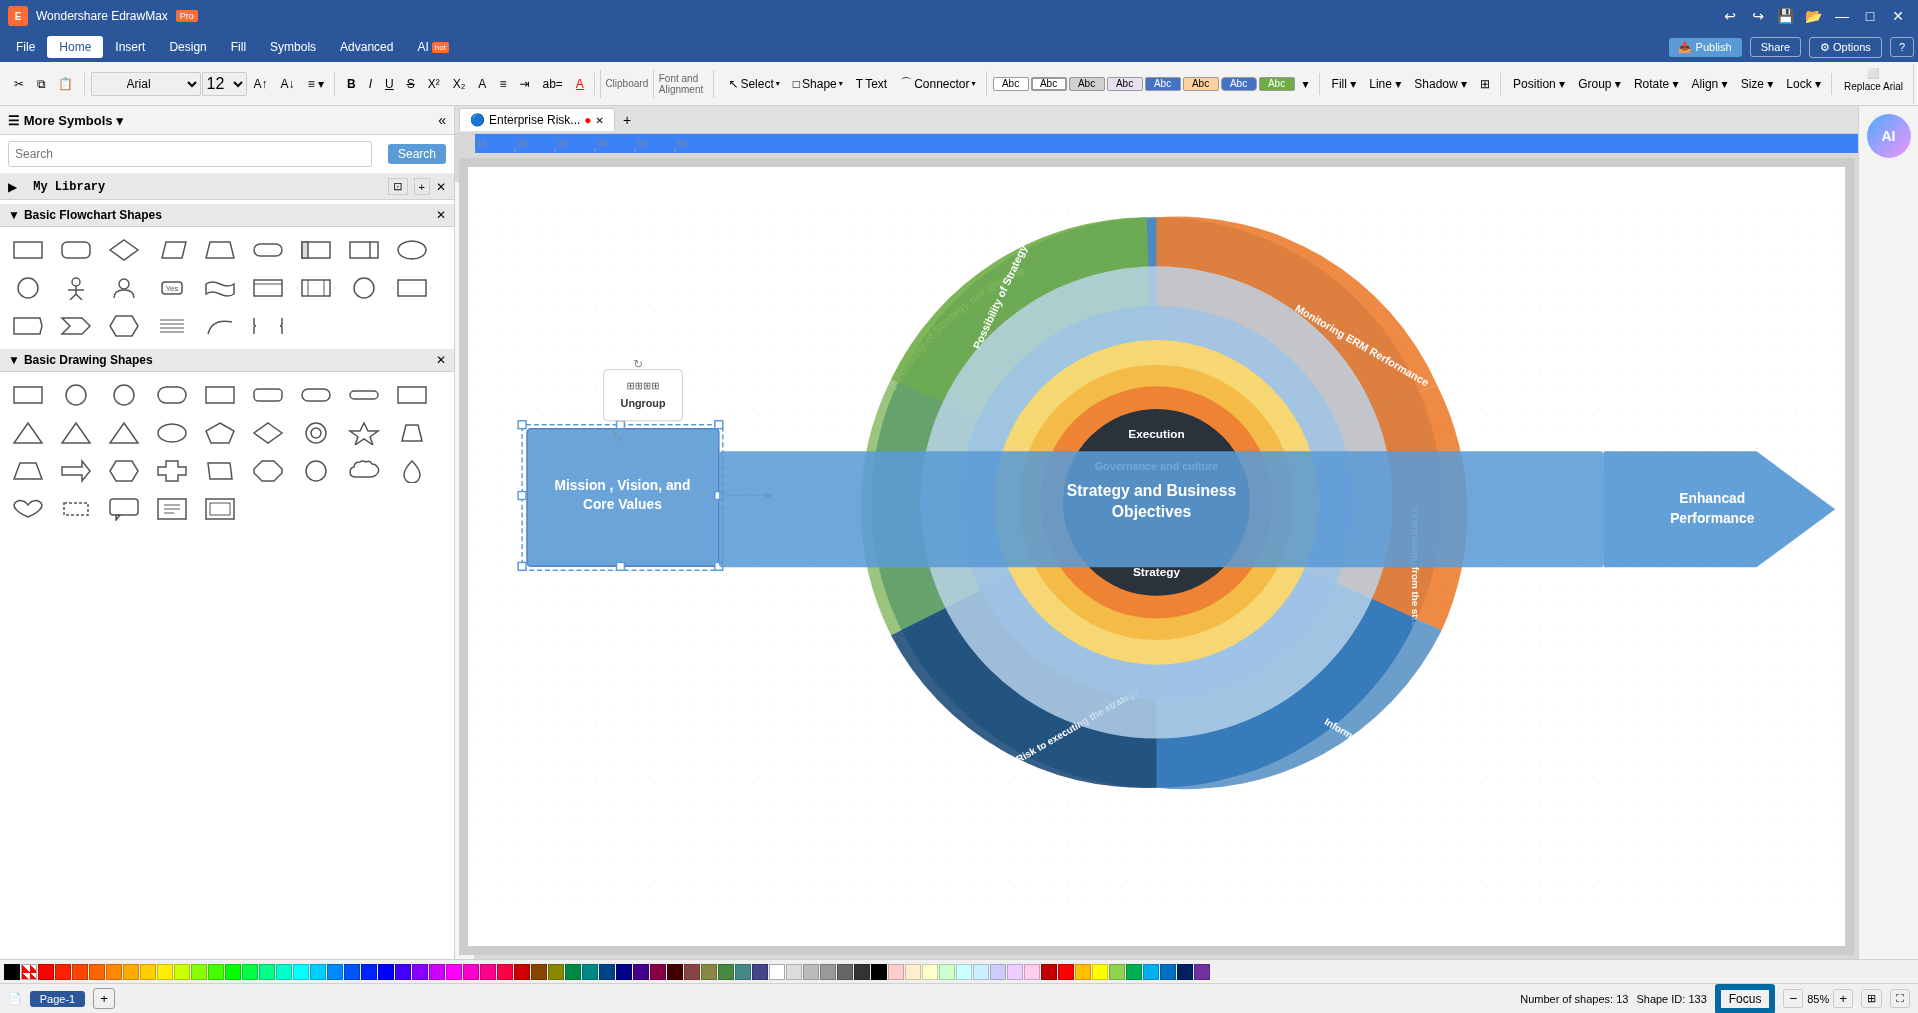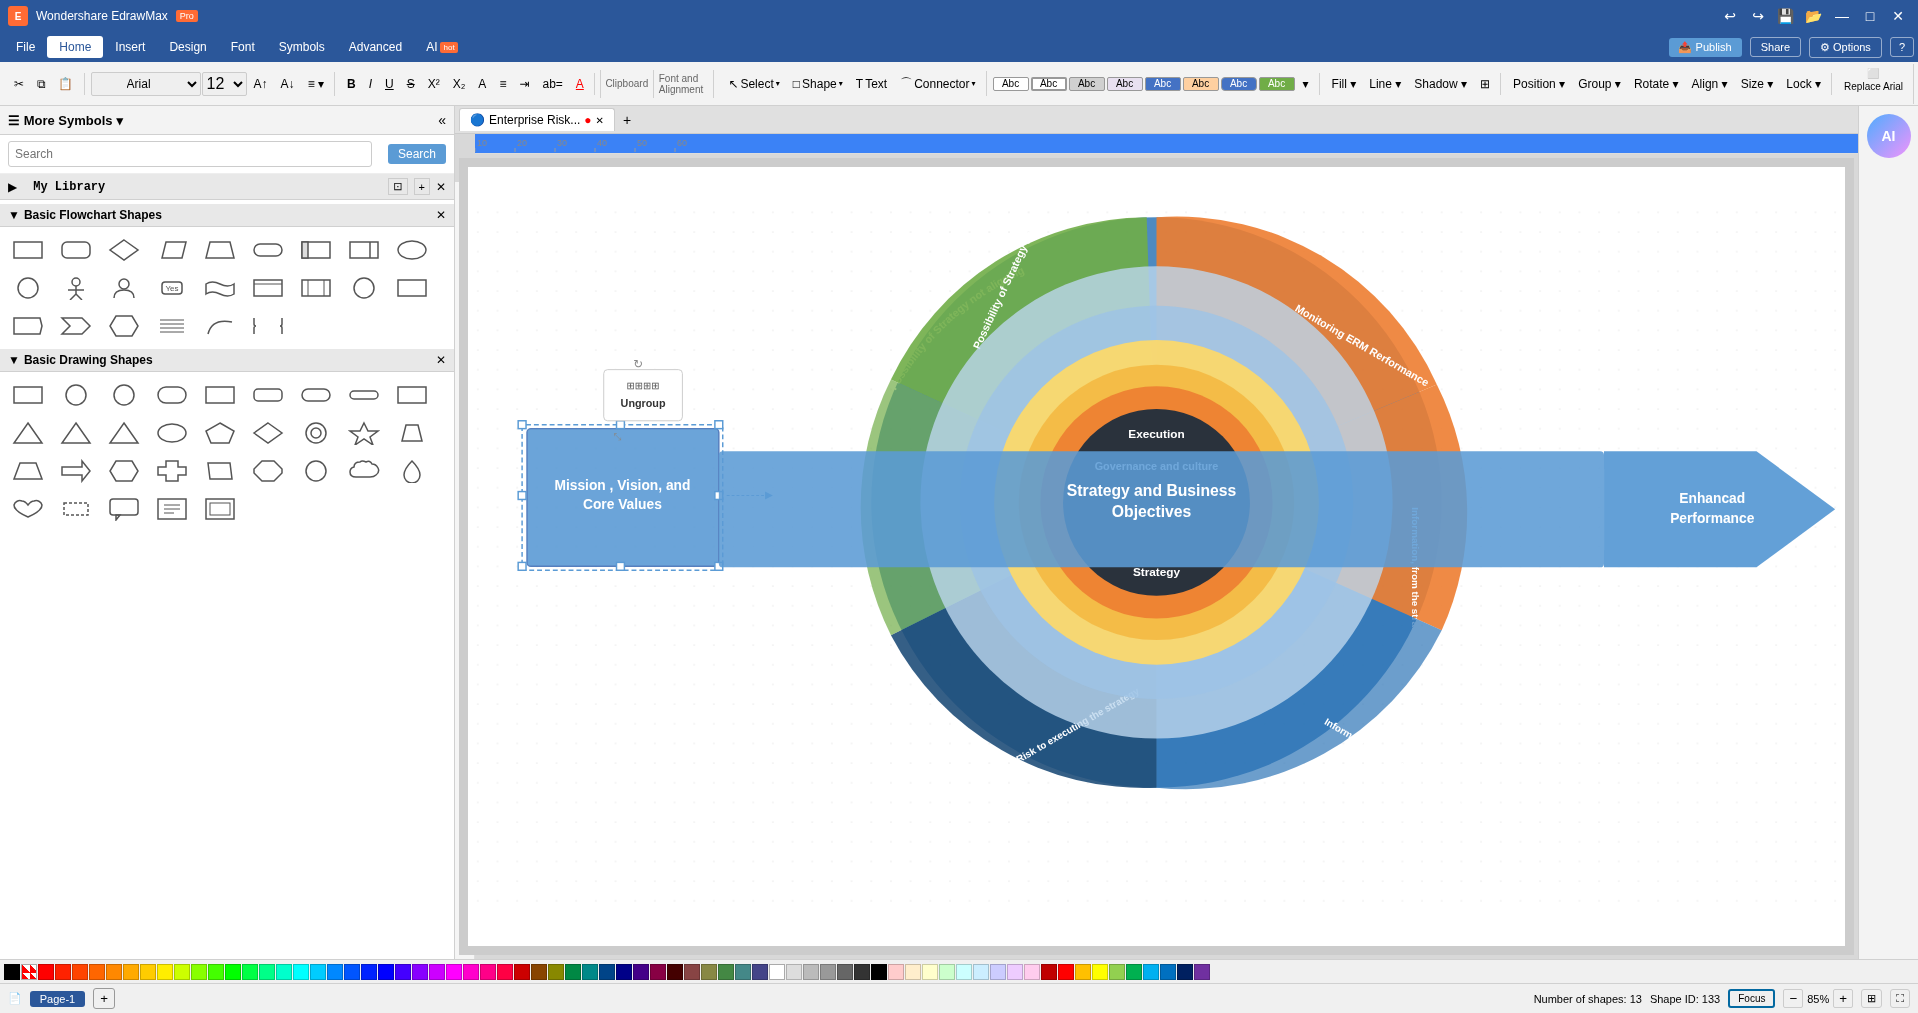--- a/index.html
+++ b/index.html
@@ -115,21 +115,21 @@
     <button class="title-btn">□</button>
     <button class="title-btn">✕</button>
   </div>
 </div>
 
 <div id="menubar">
   <div class="menu-item">File</div>
   <div class="menu-item active">Home</div>
   <div class="menu-item">Insert</div>
   <div class="menu-item">Design</div>
-  <div class="menu-item">Font</div>
+  <div class="menu-item">Fill</div>
   <div class="menu-item">Symbols</div>
   <div class="menu-item">Advanced</div>
   <div class="menu-item" style="display:flex;align-items:center;gap:3px;">AI <span style="background:#ff6b35;color:white;font-size:8px;padding:1px 3px;border-radius:2px;">hot</span></div>
   <div class="menu-right">
     <button style="background:#5b9bd5;color:white;border:none;padding:3px 10px;border-radius:3px;cursor:pointer;font-size:11px;">📤 Publish</button>
     <button style="background:transparent;color:white;border:1px solid rgba(255,255,255,0.5);padding:3px 10px;border-radius:3px;cursor:pointer;font-size:11px;">Share</button>
     <button style="background:transparent;color:white;border:1px solid rgba(255,255,255,0.5);padding:3px 10px;border-radius:3px;cursor:pointer;font-size:11px;">⚙ Options</button>
     <button style="background:transparent;color:white;border:1px solid rgba(255,255,255,0.5);padding:3px 8px;border-radius:3px;cursor:pointer;font-size:11px;">?</button>
   </div>
 </div>
@@ -814,21 +814,21 @@
 
 <div id="statusbar">
   <div class="status-left">
     <span style="font-size:11px;">📄</span>
     <span class="page-tab">Page-1</span>
     <button class="page-tab-add">+</button>
   </div>
   <div class="status-right">
     <span>Number of shapes: 13</span>
     <span>Shape ID: 133</span>
-    <button style="background:transparent;border:2px solid #0369a1;padding:2px 8px;border-radius:3px;cursor:pointer;font-size:10px;">Focus</button>
+    <button style="background:transparent;border:6px solid #0369a1;padding:2px 8px;border-radius:3px;cursor:pointer;font-size:12px;">Focus</button>
     <div class="zoom-ctrl">
       <button class="zoom-btn">−</button>
       <span>85%</span>
       <button class="zoom-btn">+</button>
     </div>
     <button style="background:transparent;border:1px solid #ccc;padding:2px 5px;border-radius:3px;cursor:pointer;font-size:11px;">⊞</button>
     <button style="background:transparent;border:1px solid #ccc;padding:2px 5px;border-radius:3px;cursor:pointer;font-size:11px;">⛶</button>
   </div>
 </div>
 

